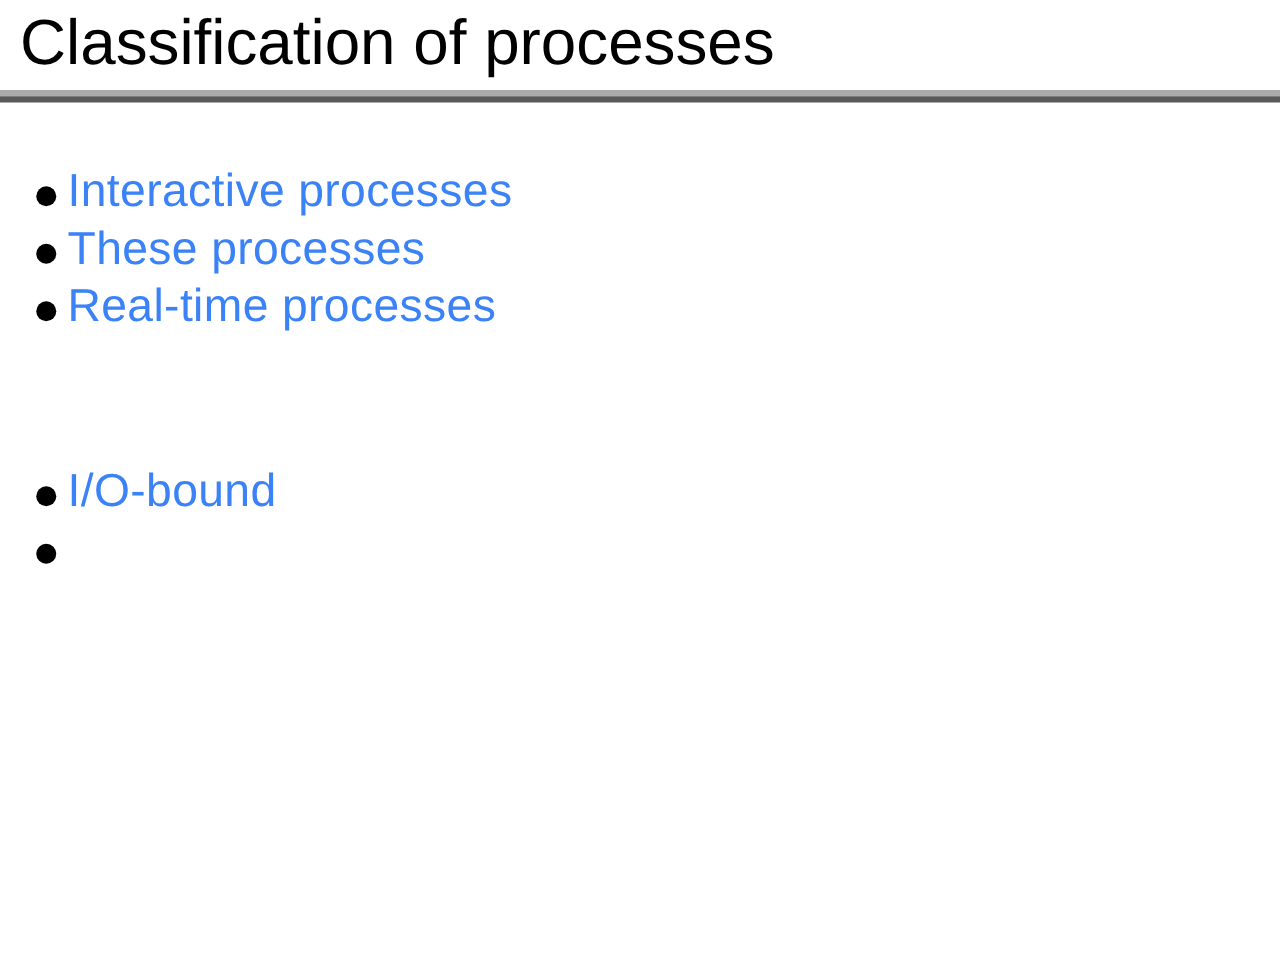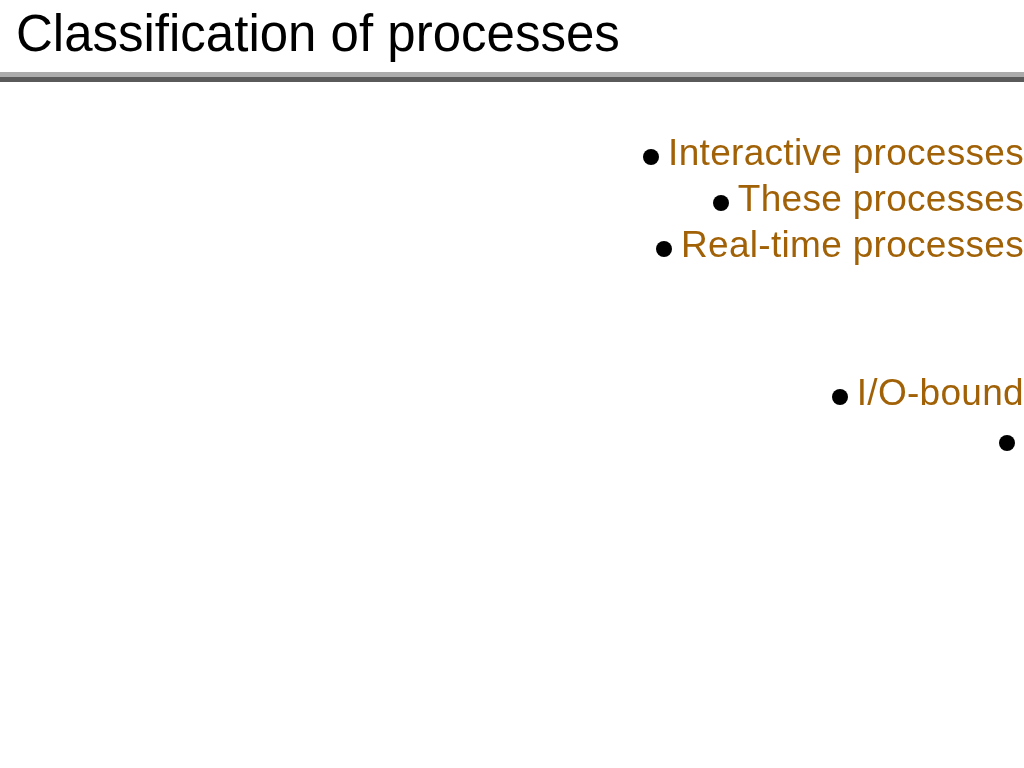--- a/index.html
+++ b/index.html
@@ -8,21 +8,20 @@
     background: #ffffff;
   }
   .slide {
     position: relative;
     width: 1024px;
     height: 592px;
     background: #ffffff;
     overflow: hidden;
     font-family: "Liberation Sans", "DejaVu Sans", sans-serif;
     color: #000000;
-    text-align: right;
   }
   .slide-title {
     position: absolute;
     left: 16px;
     top: 3px;
     margin: 0;
     font-size: 51px;
     font-weight: normal;
     line-height: 61px;
     white-space: nowrap;
@@ -54,21 +53,21 @@
   }
   .bullet-group.g1 { top: 130px; }
   .bullet-group.g2 { top: 370px; }
   .bullet-group.g3 { top: 579px; }
   .bullet-item {
     padding-left: 29px;
     font-size: 37px;
     line-height: 46px;
     letter-spacing: 0.3px;
     white-space: nowrap;
-    color: #a16207;
+    color: #3b82f6;
   }
   .bullet {
     display: inline-block;
     width: 16px;
     height: 16px;
     border-radius: 50%;
     background: #000000;
     margin-right: 9px;
   }
 </style>

